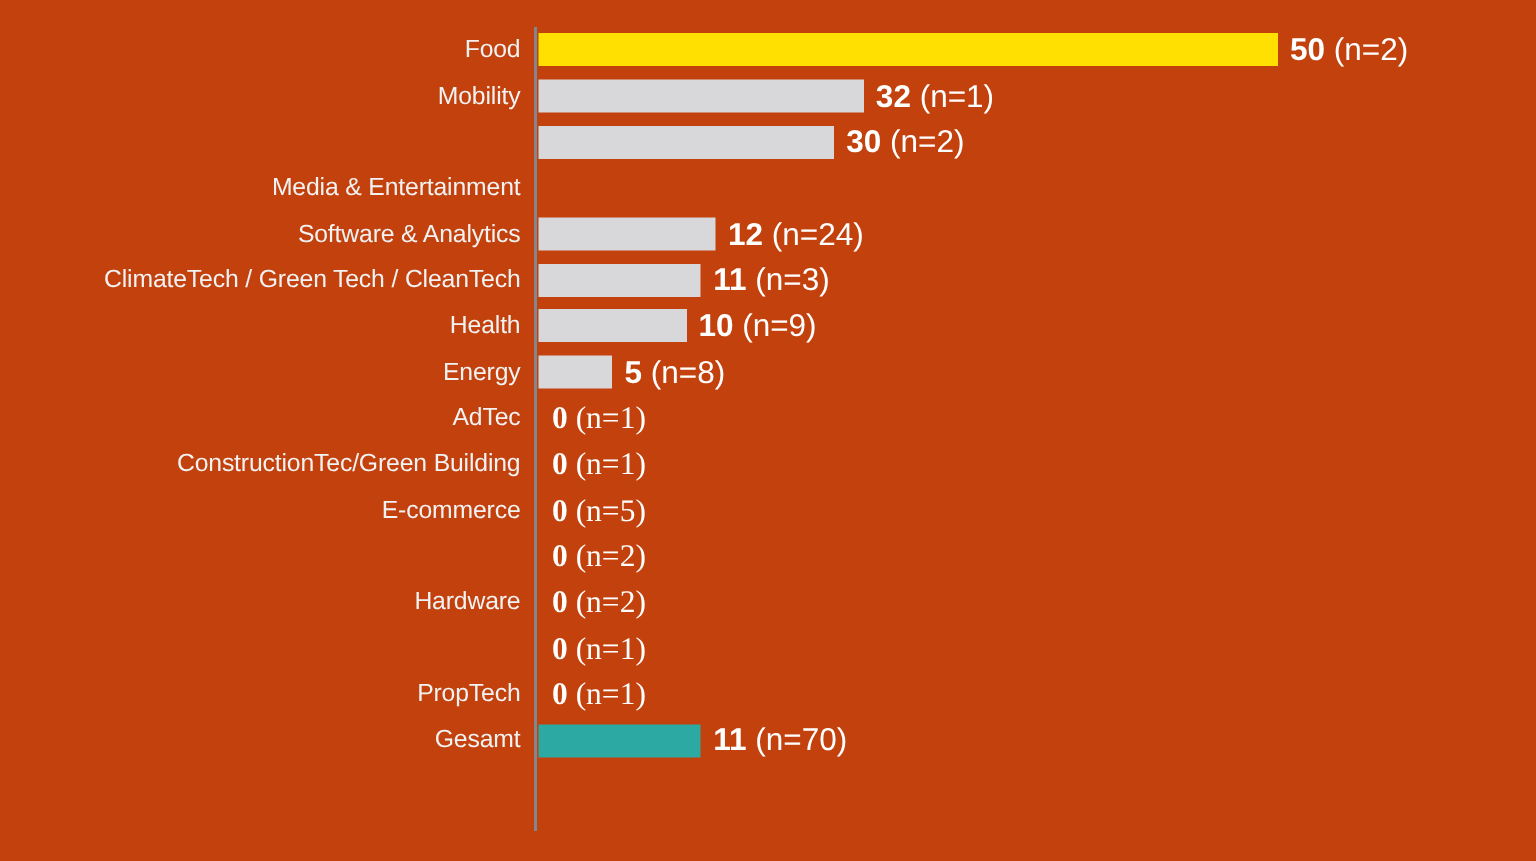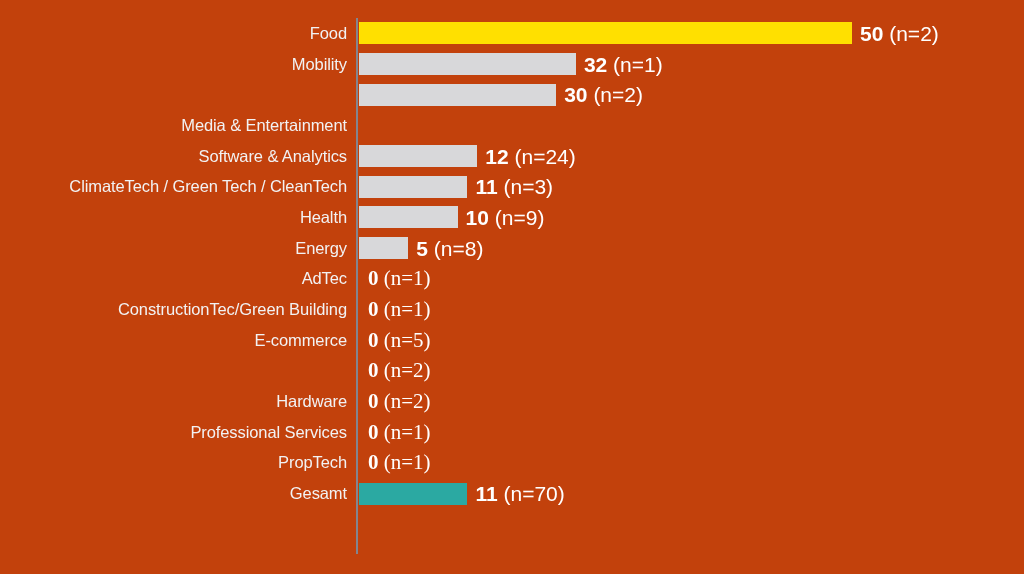--- a/index.html
+++ b/index.html
@@ -198,21 +198,20 @@
           </div>
         </div>
         <div class="bar-row">
           <div class="cat-label">Hardware</div>
           <div class="bar-zone">
             <div class="bar zero" style="width: 0px;"></div>
             <div class="val-label"><span class="val-num">0</span><span class="val-n"> (n=2)</span></div>
           </div>
         </div>
         <div class="bar-row">
-          <div class="cat-label">Professional Services</div>
           <div class="bar-zone">
             <div class="bar zero" style="width: 0px;"></div>
             <div class="val-label"><span class="val-num">0</span><span class="val-n"> (n=1)</span></div>
           </div>
         </div>
         <div class="bar-row">
           <div class="cat-label">PropTech</div>
           <div class="bar-zone">
             <div class="bar zero" style="width: 0px;"></div>
             <div class="val-label"><span class="val-num">0</span><span class="val-n"> (n=1)</span></div>

